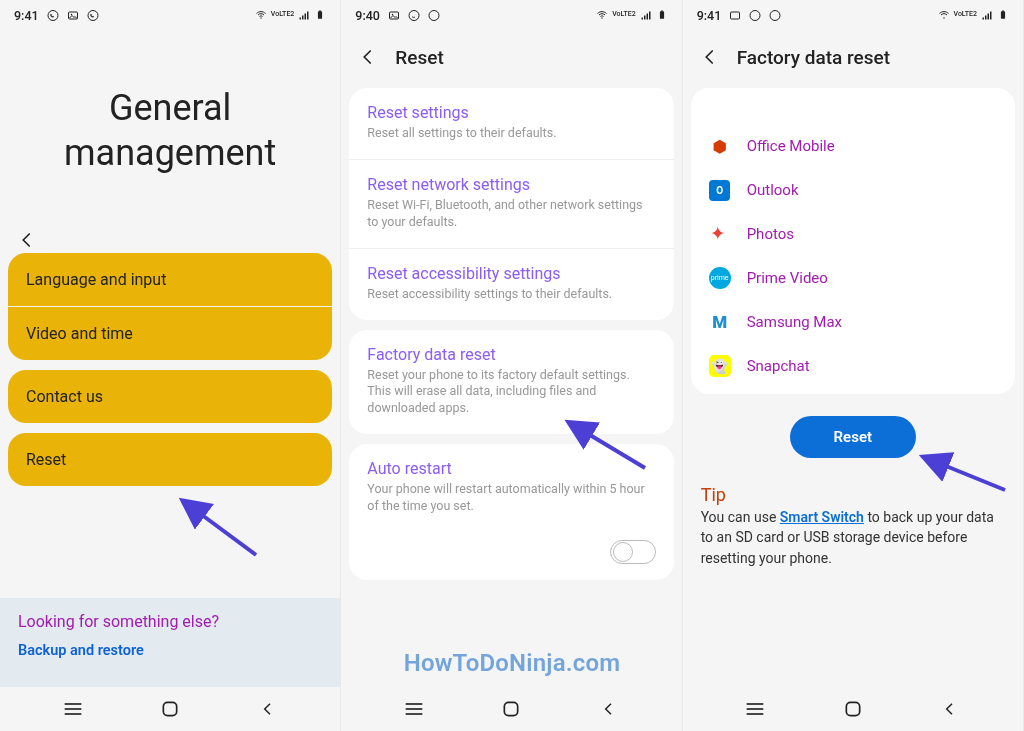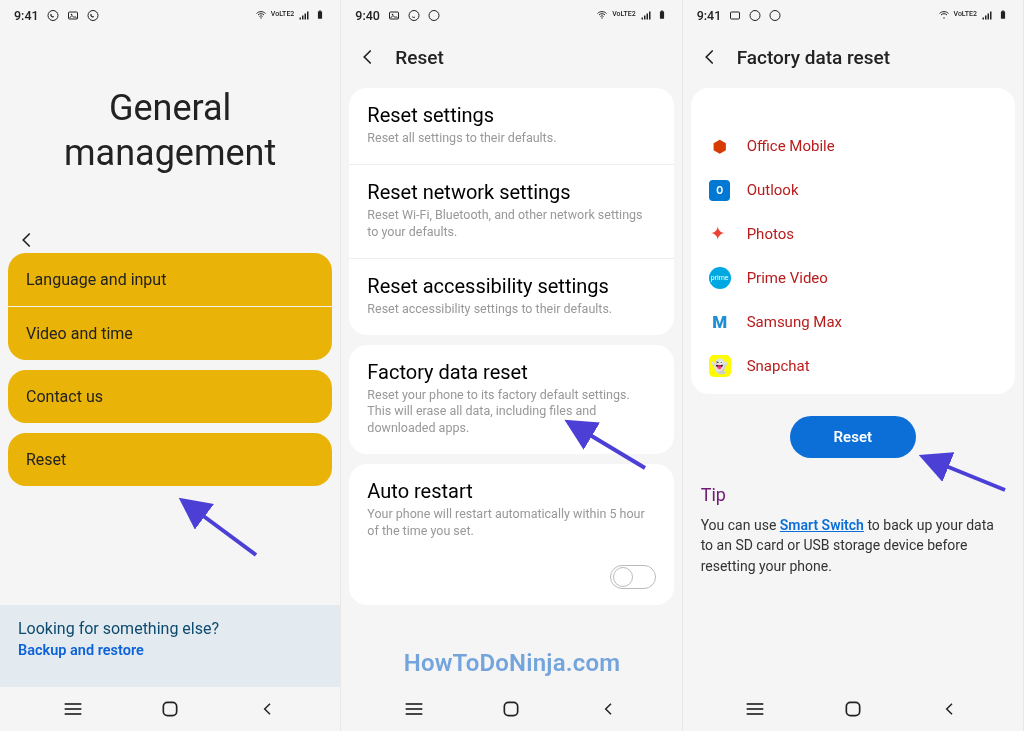--- a/index.html
+++ b/index.html
@@ -24,47 +24,47 @@
 .content { flex: 1; overflow: hidden; padding: 0 8px; }
 .card { background: #eab308; border-radius: 18px; margin-bottom: 10px; overflow: hidden; }
 .row { padding: 17px 18px; font-size: 16px; color: #222; border-bottom: 1px solid #f0f0f0; }
 .row:last-child { border-bottom: none; }
 .row.single { border-bottom: none; }
 
 
 .s2-list { background:#fff; border-radius:18px; margin: 0 8px 10px 8px; }
 .s2-item { padding: 15px 18px 17px 18px; border-bottom: 1px solid #eee; }
 .s2-item:last-child { border-bottom: none; }
-.s2-title { font-size: 20px; color: #000000; margin-bottom: 3px; }
+.s2-title { font-size: 16px; color: #8b5cf6; margin-bottom: 3px; }
 .s2-desc { font-size: 12.5px; color: #989898; line-height: 1.35; }
 .toggle-row { display:flex; justify-content:flex-end; padding: 8px 18px 16px 0; }
 .toggle { width:46px; height:24px; border-radius:14px; border:1.5px solid #bbb; background:#fff; position:relative; display:inline-block; }
 .toggle::after { content:""; position:absolute; left:2px; top:1px; width:18px; height:18px; border:1.5px solid #bbb; border-radius:50%; background:#fff; }
 
 
 .bottom-section { background:#e3eaf0; padding: 14px 18px 16px 18px; margin: 6px 0 0 0; }
-.bottom-title { font-size: 16px; color: #0c4a6e; margin-bottom: 4px; }
+.bottom-title { font-size: 16px; color: #a21caf; margin-bottom: 11px; }
 .blue-link { color:#0e62d8; font-size:14.5px; font-weight:600; margin-bottom: 12px; }
 
 
 .apps { background:#fff; border-radius:18px; margin: 0 8px 14px 8px; padding: 6px 0; }
 .app-row { display:flex; align-items:center; gap: 16px; padding: 11px 18px; }
 .app-icon { width:22px; height:22px; display:flex; align-items:center; justify-content:center; font-size:17px; }
-.app-name { font-size: 15px; color:#b91c1c; }
+.app-name { font-size: 15px; color:#a21caf; }
 .ic-orange{ color:#d83b01; font-weight:700; font-size:16px;}
 .ic-blue{ width:21px;height:21px;background:#0078d4;border-radius:4px;display:flex;align-items:center;justify-content:center;color:#fff;font-size:10px;font-weight:700;}
 .ic-photos{ width:20px;height:20px;position:relative;}
 .ic-photos::before{content:"✦";color:#ea4335;font-size:19px;position:absolute;left:0;top:-2px;}
 .ic-prime{ width:22px;height:22px;border-radius:50%;background:#00a8e1;display:flex;align-items:center;justify-content:center;color:#fff;font-size:7px;line-height:1;}
 .ic-max{ color:#1d8fd8;font-size:17px;font-weight:900;}
 .ic-snap{ width:22px;height:22px;border-radius:5px;background:#fffc00;display:flex;align-items:center;justify-content:center;font-size:14px;}
 
 .reset-btn { background:#0c6fd8; color:#fff; font-size:15px; font-weight:600; border-radius: 22px; padding: 12px 44px; margin: 8px auto 22px auto; display:block; width:fit-content; }
 .tip-block { padding: 4px 18px 0 18px; }
-.tip-title { font-size: 18px; color:#701a75; margin-bottom: 10px; }
+.tip-title { font-size: 18px; color:#c2410c; margin-bottom: 2px; }
 .tip-text { font-size: 14px; color:#333; line-height:1.45; }
 .tip-link { color:#0c6fd8; text-decoration: underline; font-weight:600; }
 
 
 .nav-bar { height: 44px; display:flex; align-items:center; justify-content:space-around; padding: 0 24px; }
 .nav-btn { width: 40px; height: 22px; display:flex; align-items:center; justify-content:center; }
 
 
 .arrow { position:absolute; width:80px; height:60px; pointer-events:none; }
 .arrow svg { width:100%; height:100%; overflow:visible; }

